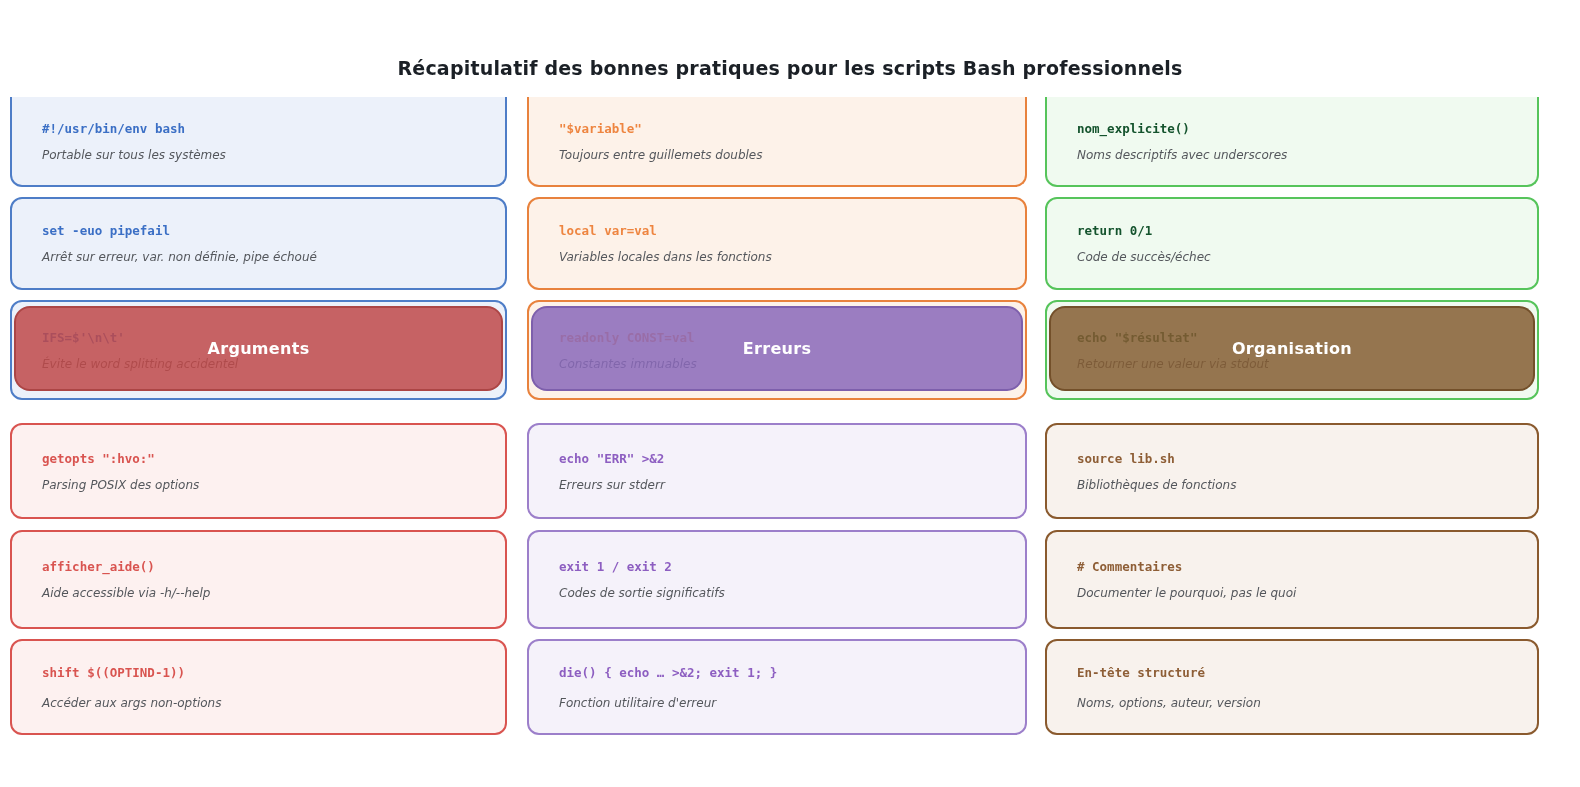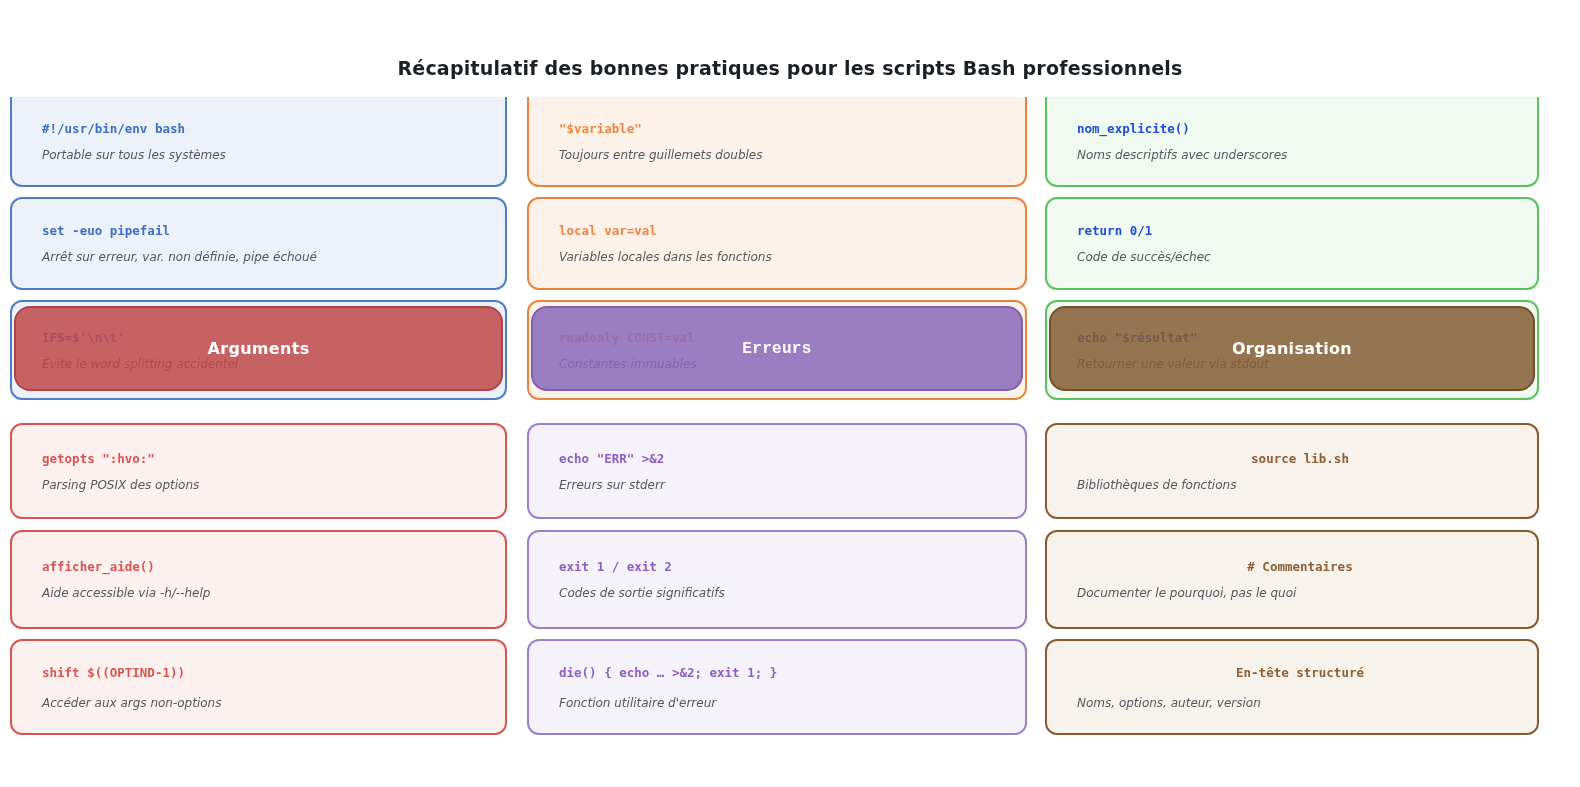--- a/index.html
+++ b/index.html
@@ -44,39 +44,39 @@
   .r5{top:530px;height:99px;}
   .r6{top:639px;height:96px;gap:16px;}
   
   .clip{border-top:none;border-radius:0 0 12px 12px;}
   
   .blue  {background:#ecf1fa;border-color:#4e7dc7;}
   .blue   .code{color:#3b6fc5;}
   .orange{background:#fdf2e9;border-color:#e8823d;}
   .orange .code{color:#ee8540;}
   .green {background:#f0faf0;border-color:#56c45b;}
-  .green  .code{color:#1d4ed8;}
+  .green  .code{color:#14532d;}
   .red   {background:#fdf1f0;border-color:#d95450;}
   .red    .code{color:#d95450;}
   .purple{background:#f5f2fa;border-color:#9c7fca;}
   .purple .code{color:#8d5ec1;}
   .brown {background:#f8f2ed;border-color:#8a5a2e;}
-  .brown  .code{color:#8e5e36;text-align:center;}
+  .brown  .code{color:#8e5e36;}
   
   .overlay{
     position:absolute;
     left:2px;right:2px;top:4px;bottom:7px;
     border-radius:16px;
     border:2px solid transparent;
     display:flex;align-items:center;justify-content:center;
     color:#ffffff;font-weight:bold;font-size:16px;
     letter-spacing:0.3px;
   }
   .ov-red   {background:rgba(192,73,73,0.85); border-color:rgba(170,66,66,0.9);}
-  .ov-purple{background:rgba(138,104,186,0.85);border-color:rgba(123,92,170,0.9);font-family:Liberation Mono, monospace;}
+  .ov-purple{background:rgba(138,104,186,0.85);border-color:rgba(123,92,170,0.9);}
   .ov-brown {background:rgba(133,93,50,0.85); border-color:rgba(112,76,39,0.9);}
 </style>
 </head>
 <body>
 
 <div class="canvas">
 
   <div class="page-title">Récapitulatif des bonnes pratiques pour les scripts Bash professionnels</div>
 
   <div class="card blue c1 r2">

